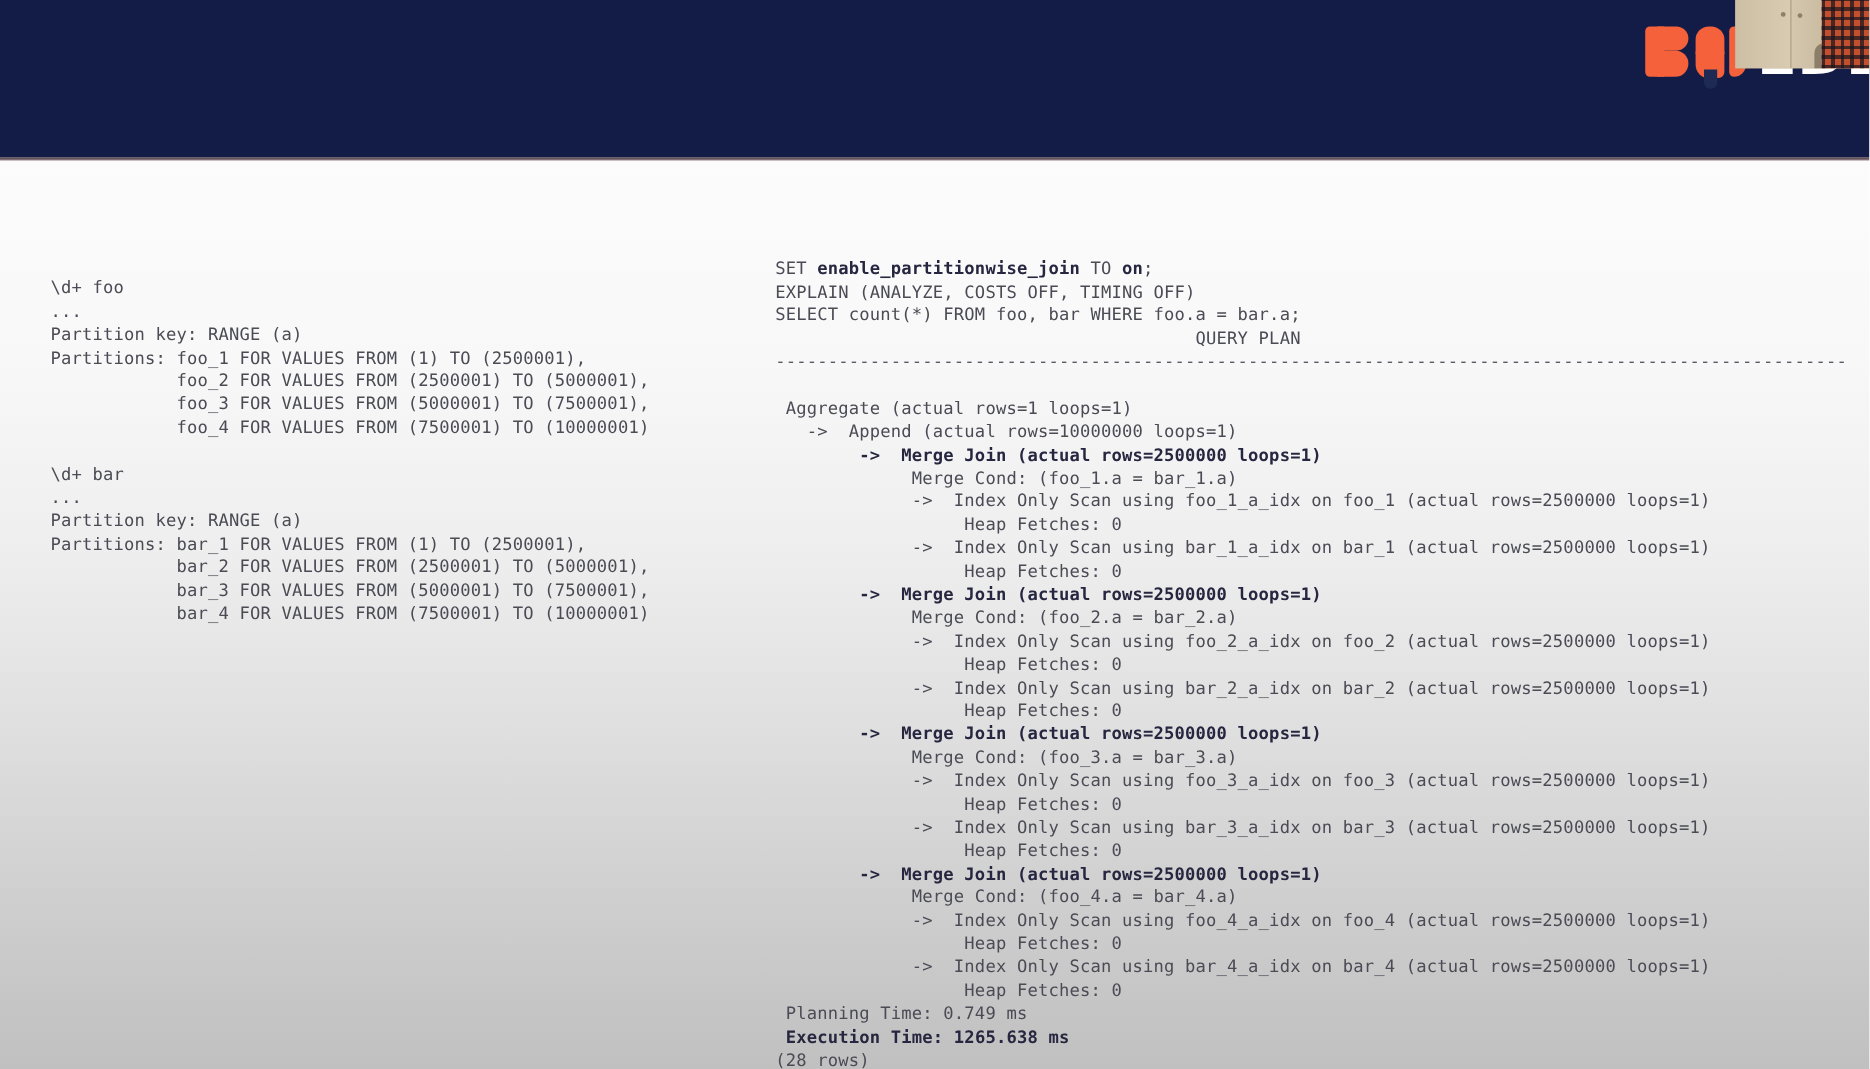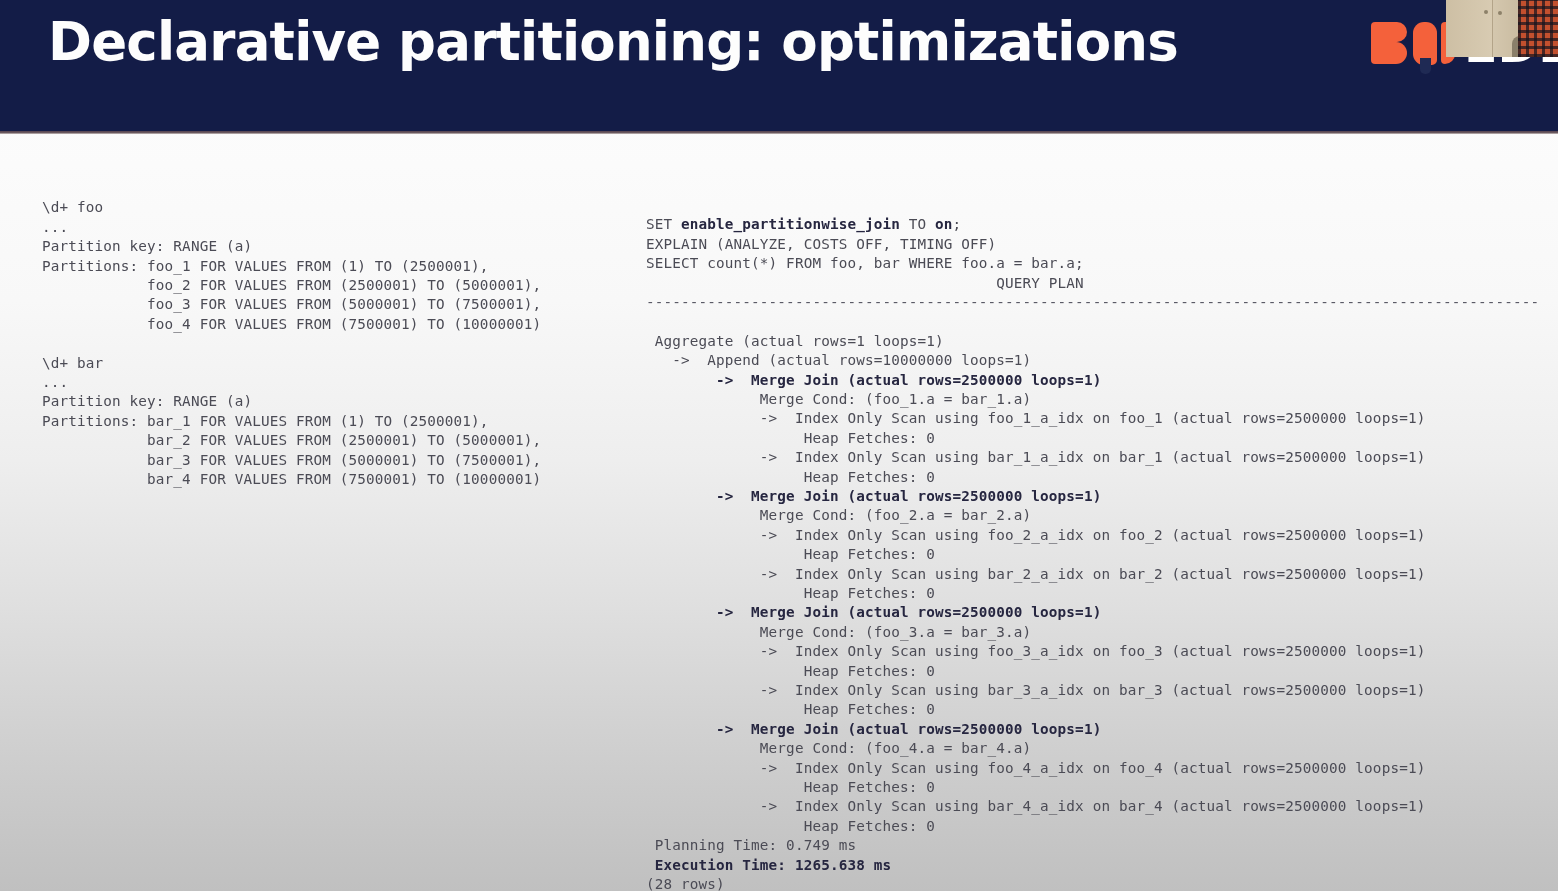--- a/index.html
+++ b/index.html
@@ -126,39 +126,38 @@
   
   .code {
     position: absolute;
     font-family: "DejaVu Sans Mono", "Liberation Mono", monospace;
     white-space: pre;
     color: #4b4b55;
     font-size: 14.3px;
     line-height: 19.4px;
     letter-spacing: 0.15px;
   }
-  #left-code  { left: 42px;  top: 184px; }
+  #left-code  { left: 42px;  top: 217px; }
   #right-code { left: 646px; top: 201px; width: 920px; }
 
   .code b { font-weight: bold; color: #262640; }
 
   #right-code .dashline {
     display: block;
     overflow: hidden;
     width: 892px;
     color: #5a5a66;
   }
 </style>
 </head>
 <body>
 
 <div id="slide">
 
   <div id="header">
-    <div id="slide-title">Declarative partitioning: optimizations</div>
 
     <div id="logo">
       <span class="logo-mark">
         <i class="lm-bar lm-b1"></i>
         <i class="lm-bar lm-b2"></i>
         <i class="lm-bar lm-b3"></i>
         <i class="lm-bar lm-g1"></i>
         <i class="lm-bar lm-g2"></i>
         <i class="lm-bar lm-g3"></i>
         <i class="lm-bar lm-b4"></i>

